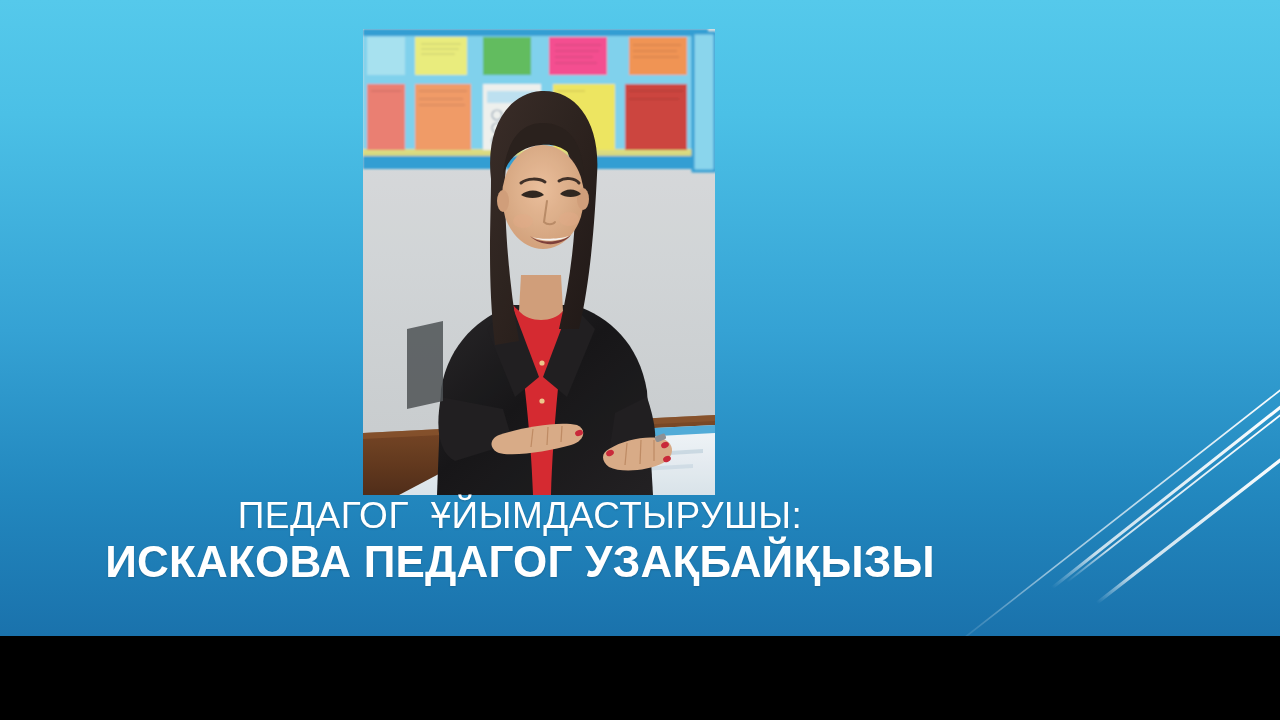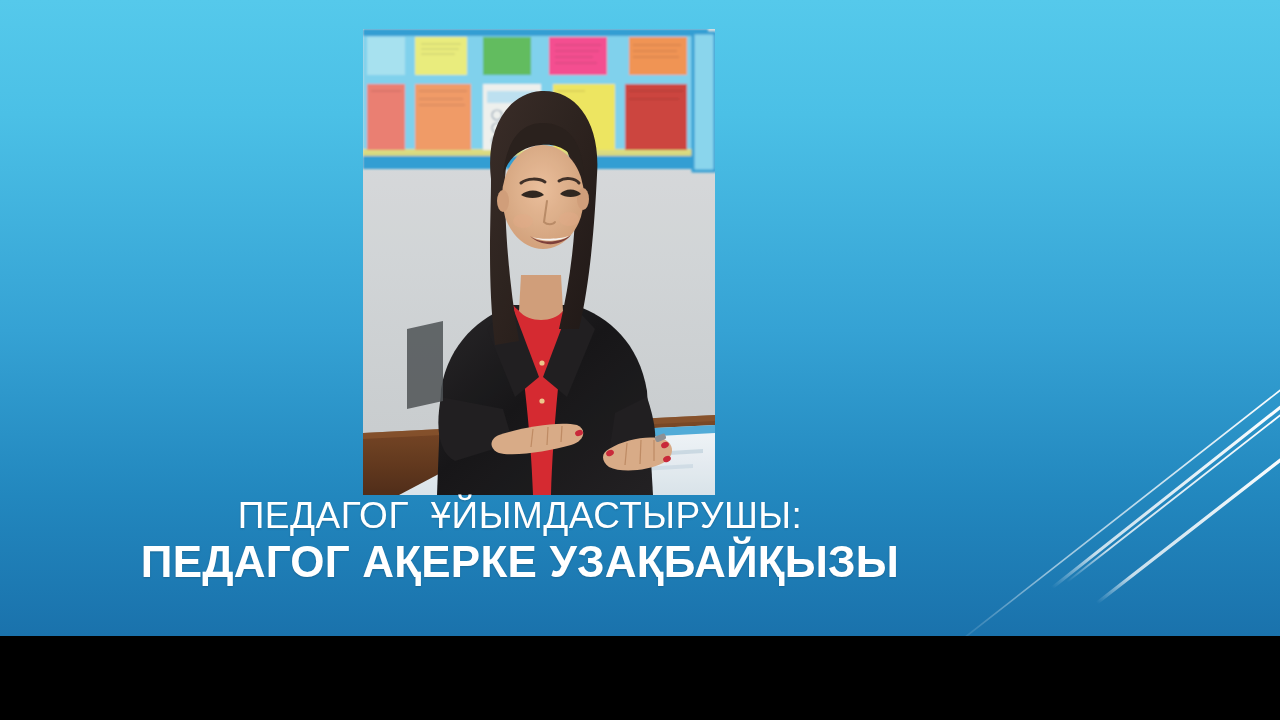--- a/index.html
+++ b/index.html
@@ -267,16 +267,16 @@
     <g stroke-linecap="round" fill="none">
       <line x1="950" y1="649" x2="1292" y2="381" stroke="url(#str1)" stroke-width="1.7"></line>
       <line x1="1052" y1="588" x2="1292" y2="398" stroke="url(#str2)" stroke-width="3.1"></line>
       <line x1="1067" y1="582" x2="1292" y2="406" stroke="url(#str2)" stroke-width="1.9"></line>
       <line x1="1097" y1="603" x2="1292" y2="451" stroke="url(#str2)" stroke-width="3.4"></line>
     </g>
   </svg>
 
   <div id="caption">
     <span class="cap-line1">ПЕДАГОГ  ҰЙЫМДАСТЫРУШЫ:</span>
-    <span class="cap-line2">ПЕДАГОГ АҚЕРКЕ УЗАҚБАЙҚЫЗЫ</span>
+    <span class="cap-line2">ИСКАКОВА ПЕДАГОГ УЗАҚБАЙҚЫЗЫ</span>
   </div>
 
 </div>
 
 </body></html>

